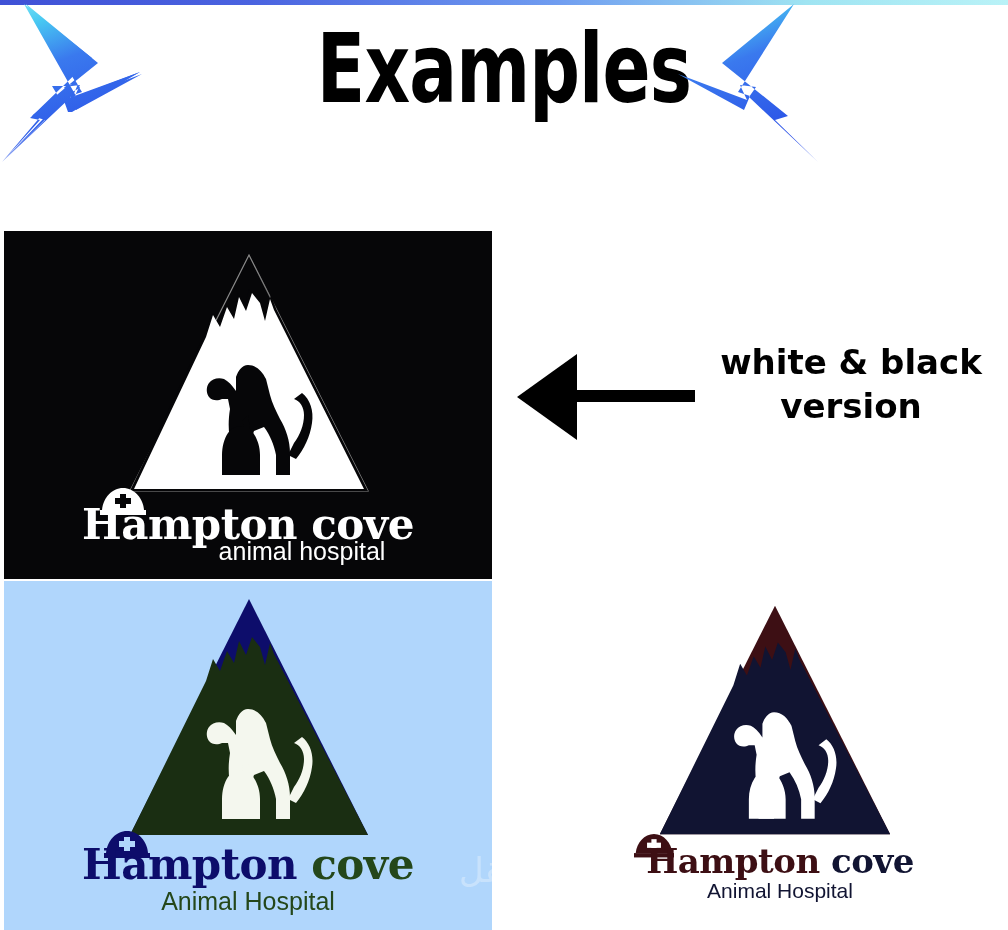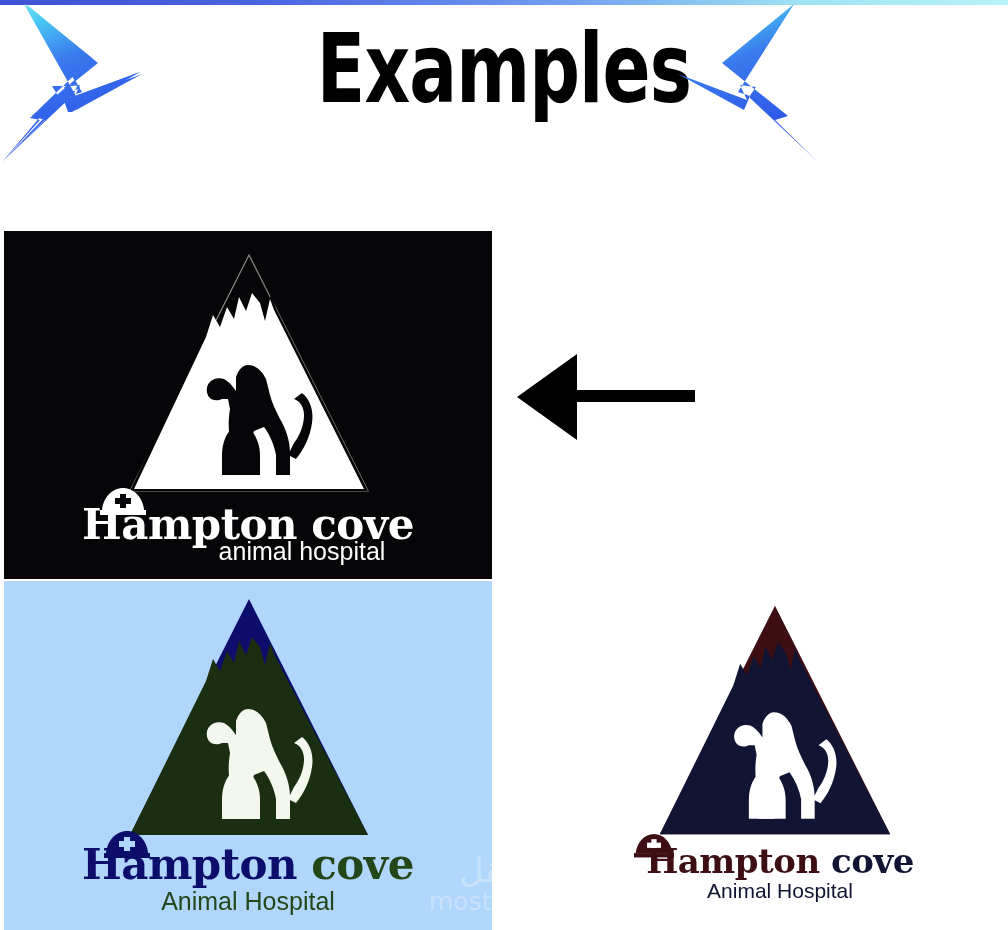--- a/index.html
+++ b/index.html
@@ -311,20 +311,24 @@
 
 </div>
 
 <div class="annotation">
   <span class="arrow-svg">
     <svg width="185" height="90" viewBox="0 0 185 90">
       <path d="M2,45 L62,2 L62,88 Z" fill="#000000"></path>
       <rect x="58" y="38" width="122" height="12" fill="#000000"></rect>
     </svg>
   </span>
+  <div class="annot-text">
+    <div>white &amp; black</div>
+    <div>version</div>
+  </div>
 </div>
 
 <div class="logo logo-color">
 
   <div class="logo-mark">
     <svg width="250" height="248" viewBox="0 0 250 248">
 
       <path d="M125,6 L244,242 L6,242 Z" fill="#0d0d6b"></path>
 
       <path d="M6,242 L244,242
@@ -468,14 +472,13 @@
       <span style="color:#3d0f14">Hampton</span>
       <span style="color:#111432">cove</span>
     </div>
     <div class="tagline" style="color:#111432">Animal Hospital</div>
   </div>
 
 </div>
 
 <div class="watermark">
   <div class="wm-ar">مستقل</div>
-  <div class="wm-en">mostaql.com</div>
 </div>
 
 </body></html>

